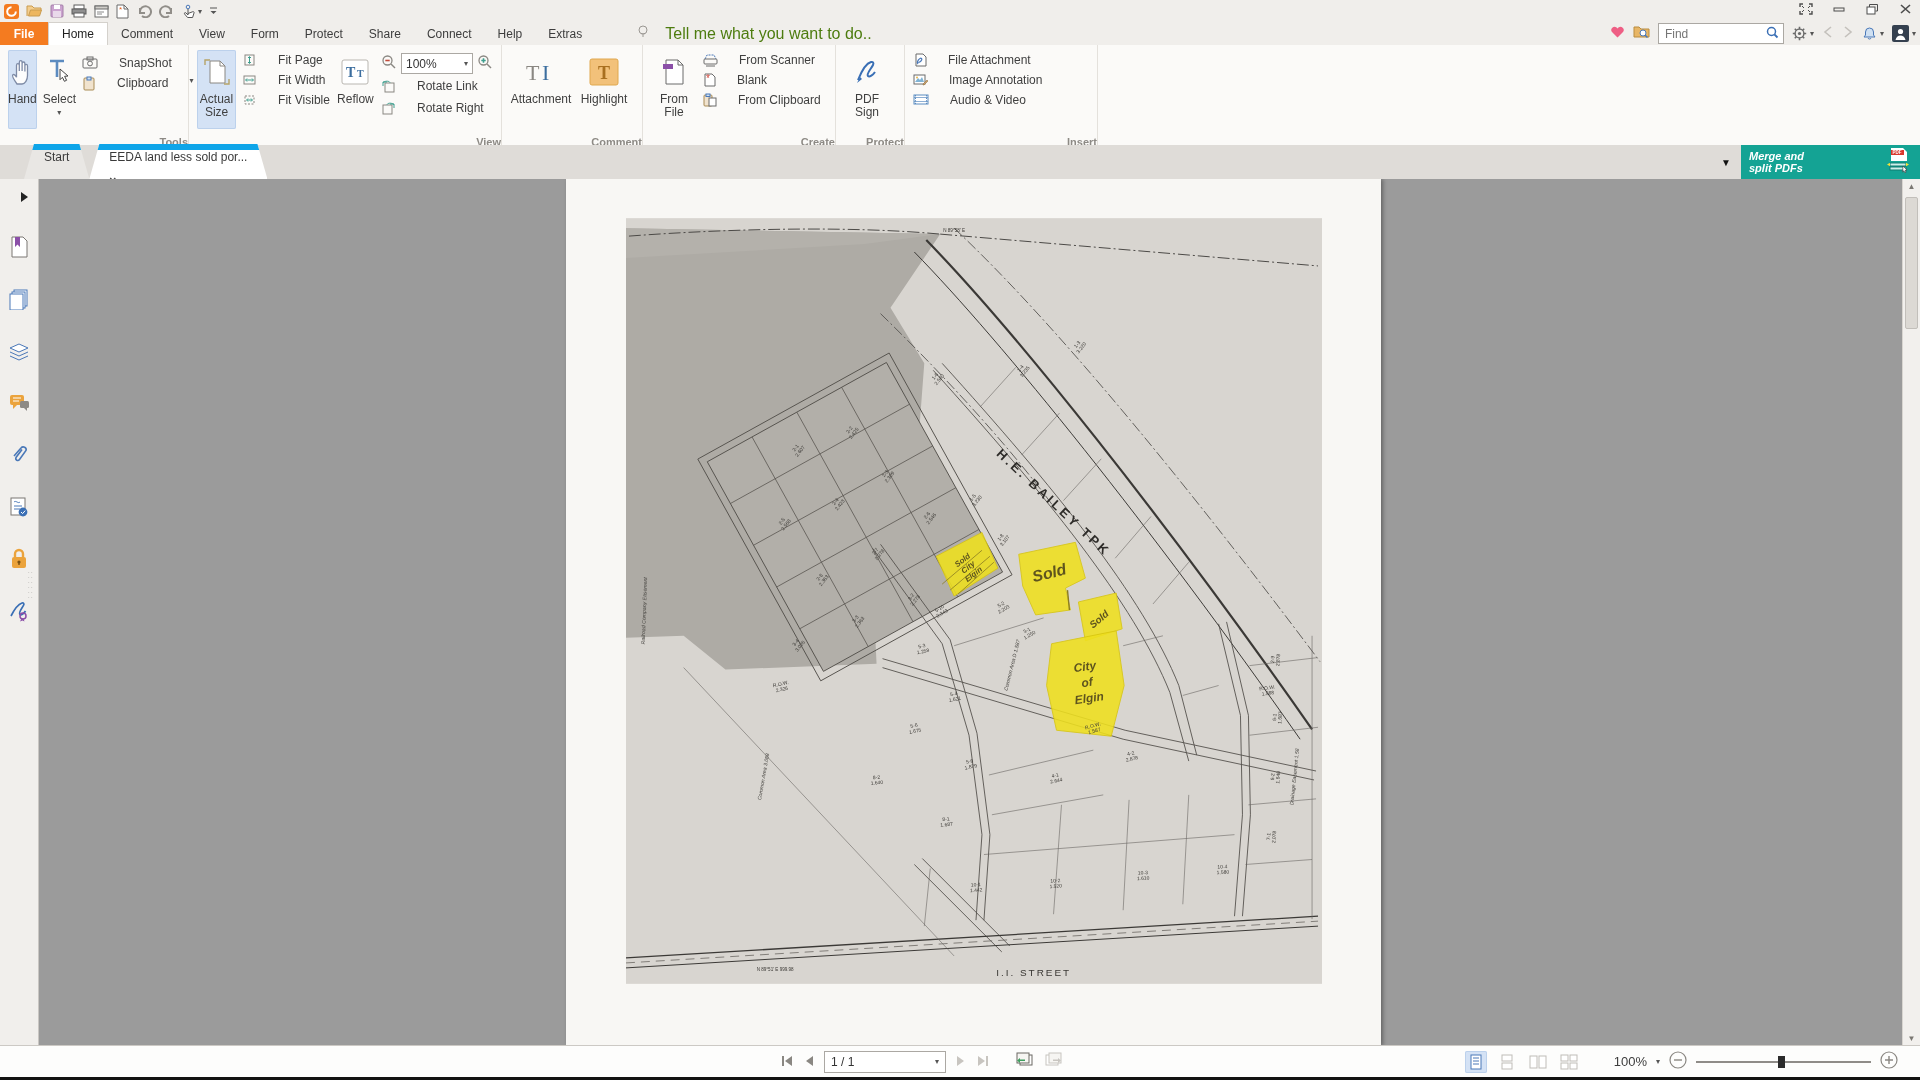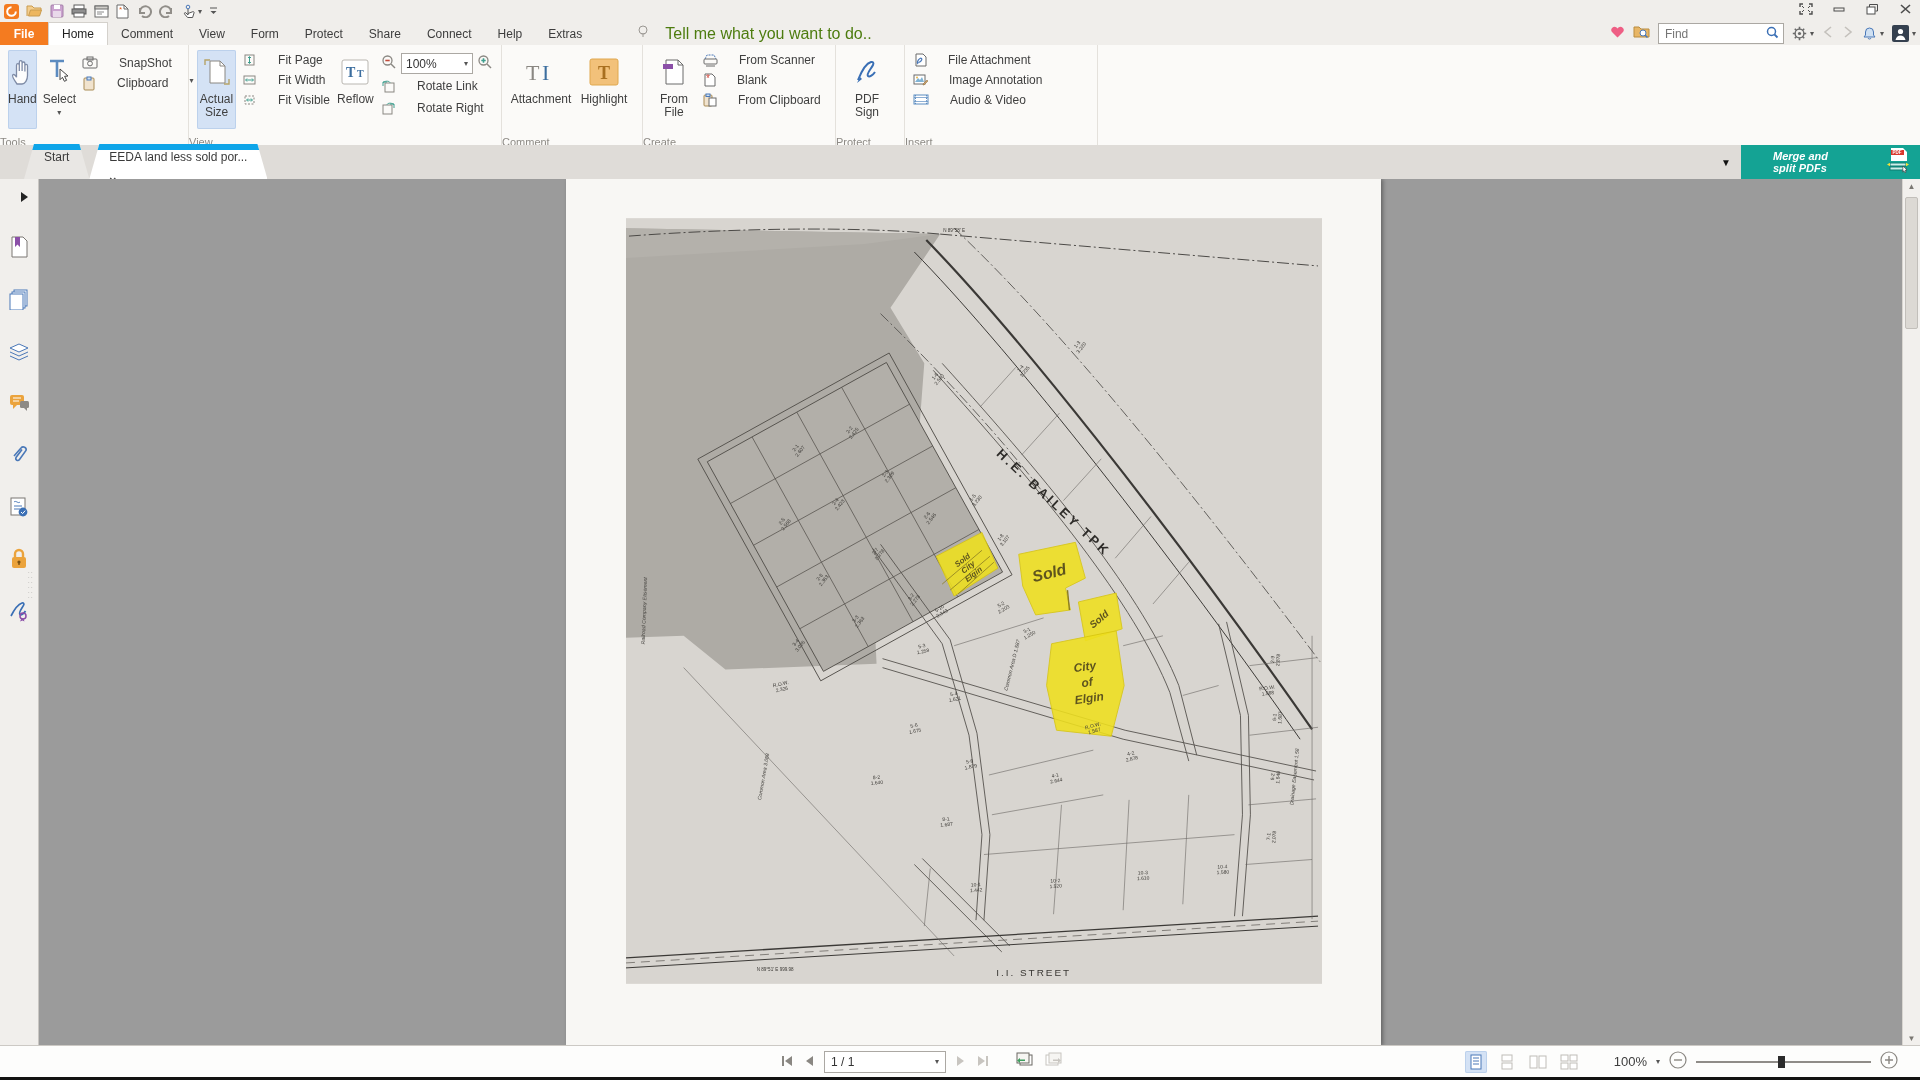--- a/index.html
+++ b/index.html
@@ -16,40 +16,40 @@
   .file-tab{width:48px;background:#F47B20;color:#fff;font-size:12px;font-weight:bold;display:flex;align-items:center;justify-content:center;}
   .mtab{padding:0 13px;font-size:12px;color:#3d3d3d;display:flex;align-items:center;cursor:default;}
   .mtab.active{background:#fff;color:#1f1f1f;border:1px solid #D4D1CC;border-bottom:none;}
   .tellme{display:flex;align-items:center;gap:16px;margin-left:42px;color:#4d7c0f;font-size:16px;}
   .menu-right{position:absolute;right:4px;top:0;height:23px;display:flex;align-items:center;gap:8px;}
   .findbox{width:116px;height:19px;background:#fff;border:1px solid #ABA8A3;display:flex;align-items:center;padding:0 4px;gap:4px;}
   .findbox input{border:none;outline:none;flex:1;font-size:12px;color:#555;font-family:"Liberation Sans",sans-serif;width:80px;background:transparent;}
   
   .ribbon{position:absolute;top:45px;left:0;right:0;height:100px;background:#FBFAF8;border-bottom:1px solid #D5D2CD;display:flex;}
   .rgroup{position:relative;height:100%;border-right:1px solid #E4E1DC;display:flex;align-items:flex-start;padding:5px 8px 0 8px;gap:6px;}
-  .rgroup-label{position:absolute;bottom:2px;left:0;right:0;text-align:left;font-size:11px;color:#8D8A85;}
+  .rgroup-label{position:absolute;bottom:2px;left:0;right:0;text-align:right;font-size:11px;color:#8D8A85;font-weight:bold;}
   .bigbtn{display:flex;flex-direction:column;align-items:center;width:54px;padding-top:5px;font-size:12px;color:#3f3f3f;border-radius:2px;line-height:13px;height:74px;}
   .bigbtn .ic{height:34px;display:flex;align-items:center;justify-content:center;margin-bottom:4px;}
   .bigbtn.sel{background:#D4E2F5;box-shadow:inset 0 0 0 1px #BCD1EC;}
   .bigbtn.narrow{width:46px}
   .stack{display:flex;flex-direction:column;justify-content:flex-start;padding-top:3px;gap:3px;}
   .srow{display:flex;align-items:flex-start;gap:21px;font-size:12px;color:#3f3f3f;height:17px;white-space:nowrap;}
   .caret{font-size:8px;color:#555;}
   .zoomrow{display:flex;align-items:center;gap:4px;}
   .zoombox{width:62px;height:19px;border:1px solid #ABA8A3;background:#fff;font-size:12px;color:#333;display:flex;align-items:center;padding:0 4px;justify-content:space-between;}
   
   .tabbar{position:absolute;top:145px;left:0;right:0;height:34px;background:#DFDCD8;border-bottom:1px solid #8E8B87;}
   .dtabs{position:absolute;left:24px;bottom:0;display:flex;align-items:flex-end;height:30px;}
   .dtab{height:29px;display:flex;gap:10px;font-size:12px;color:#3a3a3a;padding:0 20px;clip-path:polygon(10px 0,calc(100% - 10px) 0,100% 100%,0 100%);background:#E9E7E4;border-top:6px solid #0ea5e9;}
   .dtab.active{background:#FFFFFF;flex-direction:column;}
   .dtab .x{font-size:12px;color:#444;font-weight:bold;}
   .tab-right{position:absolute;right:0;top:0;height:34px;display:flex;align-items:stretch;}
   .tab-caret{width:30px;display:flex;align-items:center;justify-content:center;font-size:10px;color:#111;}
   .promo{width:163px;background:#14A394;color:#fff;display:flex;align-items:center;padding:0 8px;gap:8px;}
-  .promo .ptxt{font-size:11px;font-style:italic;font-weight:bold;line-height:12px;flex:1;margin-left:24px;}
+  .promo .ptxt{font-size:11px;font-style:italic;font-weight:bold;line-height:12px;flex:1;}
   
   .main{position:absolute;top:179px;left:0;right:0;bottom:34px;background:#9B9B9B;}
   .sidebar{position:absolute;left:0;top:0;bottom:0;width:38px;background:#F1EFEC;border-right:1px solid #C9C6C2;}
   .sbi{position:absolute;left:7px;width:24px;height:24px;display:flex;align-items:center;justify-content:center;}
   .canvas{position:absolute;left:39px;right:17px;top:0;bottom:0;overflow:hidden;background:#9B9B9B;}
   .page{position:absolute;left:527px;top:0;width:815px;height:100%;background:#F8F7F4;box-shadow:2px 0 4px rgba(0,0,0,.35);}
   .vscroll{position:absolute;right:0;top:0;bottom:0;width:17px;background:#F2F0ED;border-left:1px solid #D8D5D0;}
   .vthumb{position:absolute;left:2px;right:2px;top:18px;height:130px;background:#DCD9D4;border:1px solid #C2BFBA;border-radius:2px;}
   .varr{position:absolute;left:0;right:0;text-align:center;font-size:8px;color:#7a7772;}
   

